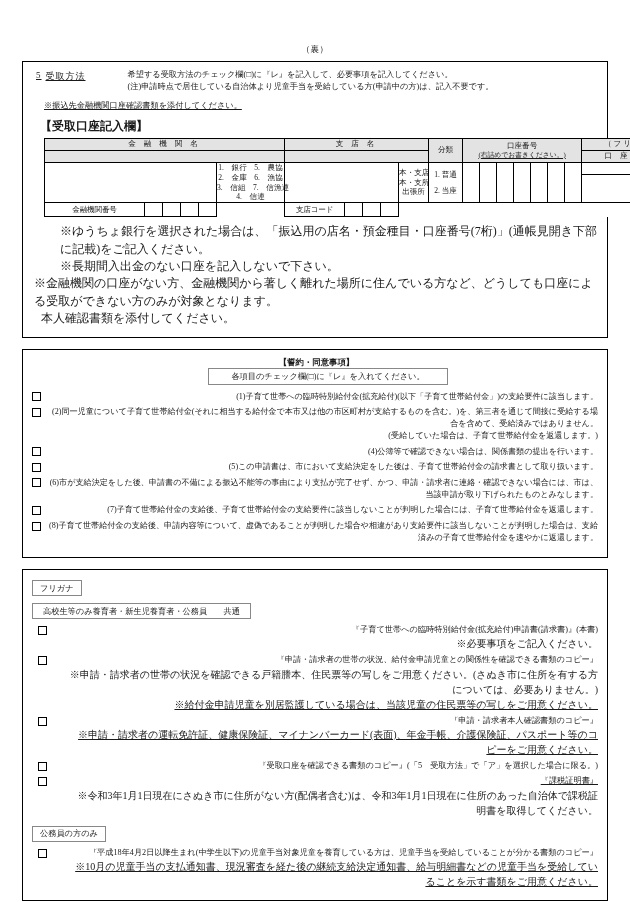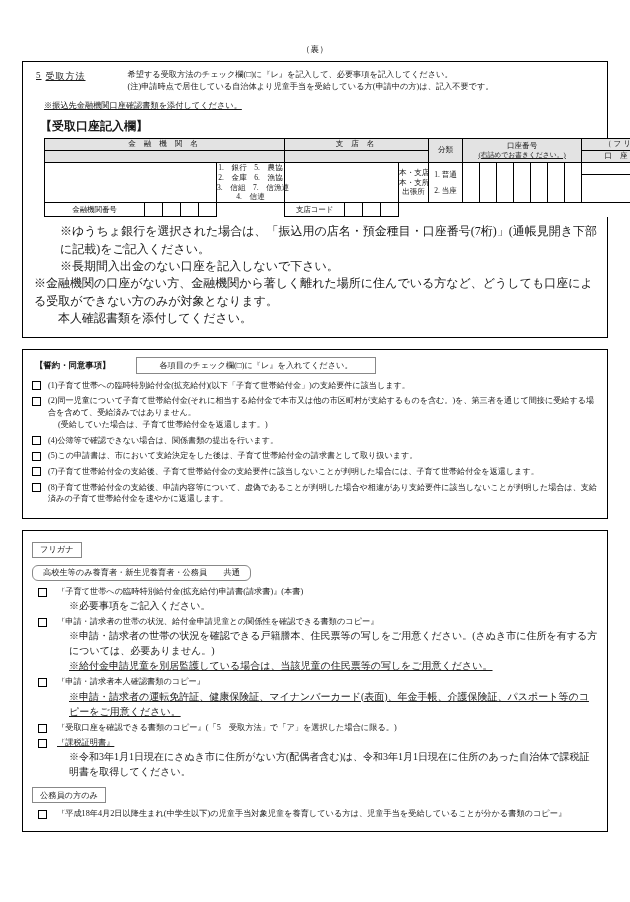--- a/index.html
+++ b/index.html
@@ -156,63 +156,65 @@
     letter-spacing: -0.2px;
   }
   .blankrow td { height: 13px; }
   .meigi-blank { border-top: 0.7px solid #bbb !important; }
 
   
   .pledge-head {
     display: flex;
     align-items: center;
     margin-bottom: 6px;
+    flex-direction: column;
   }
   .pledge-title {
     font-size: 8.4px;
     font-weight: bold;
     margin-left: 3px;
     white-space: nowrap;
   }
   .pledge-instr-box {
     border: 0.9px solid #888;
     font-size: 8.2px;
     padding: 2px 22px;
     margin-left: 26px;
     white-space: nowrap;
   }
   .chk-item {
     display: flex;
     align-items: flex-start;
     font-size: 8.1px;
     line-height: 1.45;
     margin: 4px 0;
+    text-align: right;
   }
   .chk-item .cb { margin-top: 1.5px; margin-right: 7px; }
   .chk-body { flex: 1; }
   .chk-cont { display: block; margin-left: 10px; }
 
   
   .tag-box {
     display: inline-block;
     border: 0.9px solid #888;
     font-size: 8.2px;
     padding: 1.5px 7px;
     margin-bottom: 5px;
   }
-  .tag-box.wide { padding: 1.5px 10px; border-radius: 6px; }
+  .tag-box.wide { padding: 1.5px 10px; }
   .doc-item {
     display: flex;
     align-items: flex-start;
     font-size: 8.2px;
     line-height: 1.5;
     margin: 3px 0 2px 0;
   }
   .doc-item .cb { margin-top: 2px; margin-right: 10px; margin-left: 6px; }
-  .doc-body { flex: 1; }
+  .doc-body { flex: 1; text-align: right; }
   .doc-note {
     display: block;
     font-size: 10px;
     margin-left: 12px;
     line-height: 1.5;
   }
   .section-gap { height: 6px; }
 </style>
 </head>
 <body>
@@ -329,21 +331,21 @@
       </table>
 
     <div class="note note-indent" style="margin-top:6px">
       <div>※ゆうちょ銀行を選択された場合は、「振込用の店名・預金種目・口座番号(7桁)」(通帳見開き下部に記載)をご記入ください。</div>
       <div>※長期間入出金のない口座を記入しないで下さい。</div>
     </div>
 
 
     <div class="note" style="margin-left:2px">
       <div>※金融機関の口座がない方、金融機関から著しく離れた場所に住んでいる方など、どうしても口座による受取ができない方のみが対象となります。</div>
-      <div style="margin-left:24px">本人確認書類を添付してください。</div>
+      <div style="margin-left:7px">本人確認書類を添付してください。</div>
     </div>
   </div>
 
   <div class="panel">
     <div class="pledge-head">
       <div class="pledge-title">【誓約・同意事項】</div>
       <div class="pledge-instr-box">各項目のチェック欄(□)に『レ』を入れてください。</div>
     </div>
 
     <div class="chk-item">
@@ -363,20 +365,24 @@
     <div class="chk-item">
       <span class="cb"></span>
       <span class="chk-body">(4)公簿等で確認できない場合は、関係書類の提出を行います。</span>
     </div>
 
     <div class="chk-item">
       <span class="cb"></span>
       <span class="chk-body">(5)この申請書は、市において支給決定をした後は、子育て世帯給付金の請求書として取り扱います。</span>
     </div>
 
+    <div class="chk-item">
+      <span class="cb"></span>
+      <span class="chk-body">(6)市が支給決定をした後、申請書の不備による振込不能等の事由により支払が完了せず、かつ、申請・請求者に連絡・確認できない場合には、市は、当該申請が取り下げられたものとみなします。</span>
+    </div>
 
     <div class="chk-item">
       <span class="cb"></span>
       <span class="chk-body">(7)子育て世帯給付金の支給後、子育て世帯給付金の支給要件に該当しないことが判明した場合には、子育て世帯給付金を返還します。</span>
     </div>
 
     <div class="chk-item">
       <span class="cb"></span>
       <span class="chk-body">(8)子育て世帯給付金の支給後、申請内容等について、虚偽であることが判明した場合や相違があり支給要件に該当しないことが判明した場合は、支給済みの子育て世帯給付金を速やかに返還します。</span>
     </div>
@@ -428,17 +434,18 @@
     </div>
 
     <div class="section-gap"></div>
 
     <div class="tag-box" style="display:block;width:fit-content">公務員の方のみ</div>
 
     <div class="doc-item">
       <span class="cb"></span>
       <span class="doc-body">
         <span>『平成18年4月2日以降生まれ(中学生以下)の児童手当対象児童を養育している方は、児童手当を受給していることが分かる書類のコピー』</span>
+        <span class="doc-note u">※10月の児童手当の支払通知書、現況審査を経た後の継続支給決定通知書、給与明細書などの児童手当を受給していることを示す書類をご用意ください。</span>
       </span>
     </div>
   </div>
 
 </div>
 
 </body></html>

